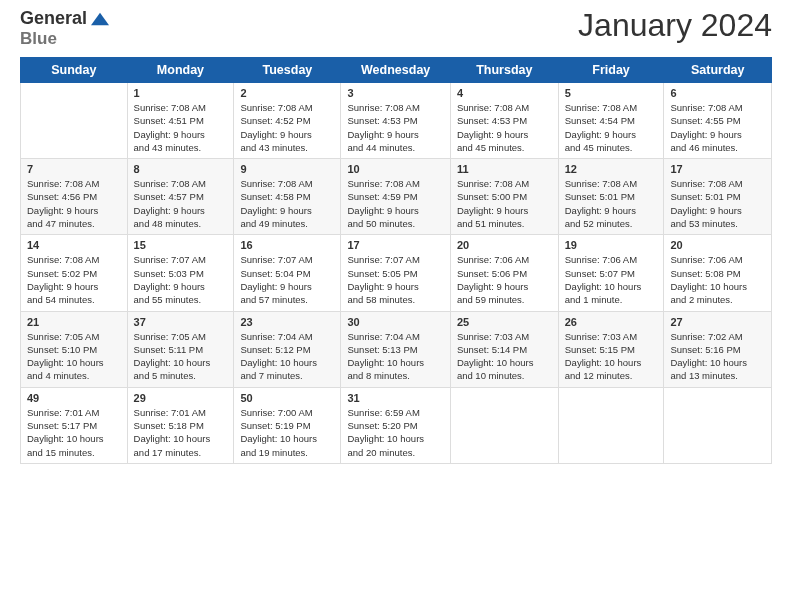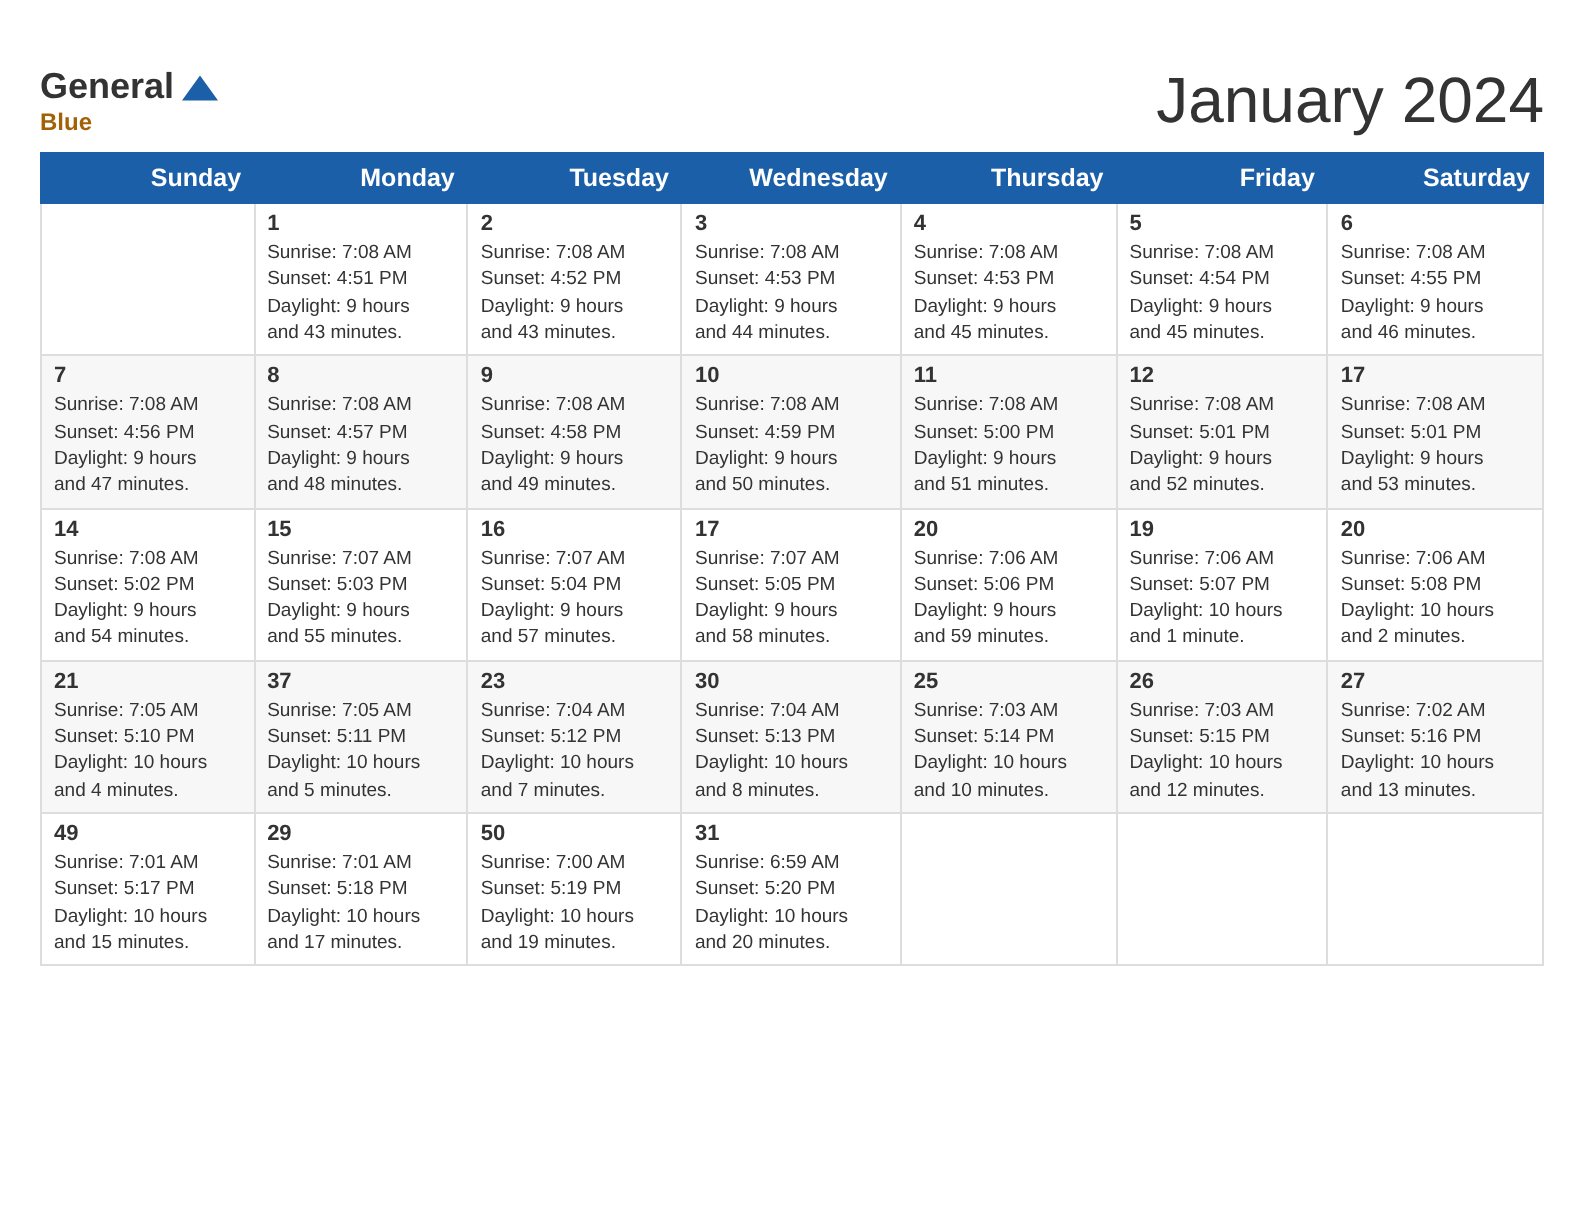--- a/index.html
+++ b/index.html
@@ -6,21 +6,21 @@
     body {
       font-family: Arial, sans-serif;
       background: #fff;
       width: 792px;
       height: 612px;
       overflow: hidden;
     }
     .page {
       width: 792px;
       height: 452px;
-      padding: 33px 20px 10px 20px;
+      padding: 8px 20px 10px 20px;
     }
     .header {
       display: flex;
       justify-content: space-between;
       align-items: flex-start;
       margin-bottom: 8px;
     }
     .logo {
       display: flex;
       flex-direction: column;
@@ -30,23 +30,23 @@
       display: flex;
       align-items: center;
       gap: 2px;
     }
     .logo-general {
       font-size: 18px;
       font-weight: bold;
       color: #333;
     }
     .logo-blue {
-      font-size: 12px;
-      font-weight: bold;
-      color: #a16207;
+      font-size: 17px;
+      font-weight: bold;
+      color: #737373;
     }
     .logo-icon {
       width: 18px;
       height: 18px;
       margin-left: 2px;
     }
     .title-section {
       text-align: right;
     }
     .month-title {
@@ -60,21 +60,21 @@
       color: #555;
     }
     .calendar-table {
       width: 100%;
       border-collapse: collapse;
       border: 1px solid #ccc;
     }
     .calendar-table th {
       background-color: #1a5fa8;
       color: #fff;
-      text-align: right;
+      text-align: center;
       padding: 5px 6px;
       font-size: 12.5px;
       font-weight: bold;
       border: 1px solid #1a5fa8;
     }
     .calendar-table td {
       vertical-align: top;
       padding: 4px 6px;
       border: 1px solid #ddd;
       width: 113px;

